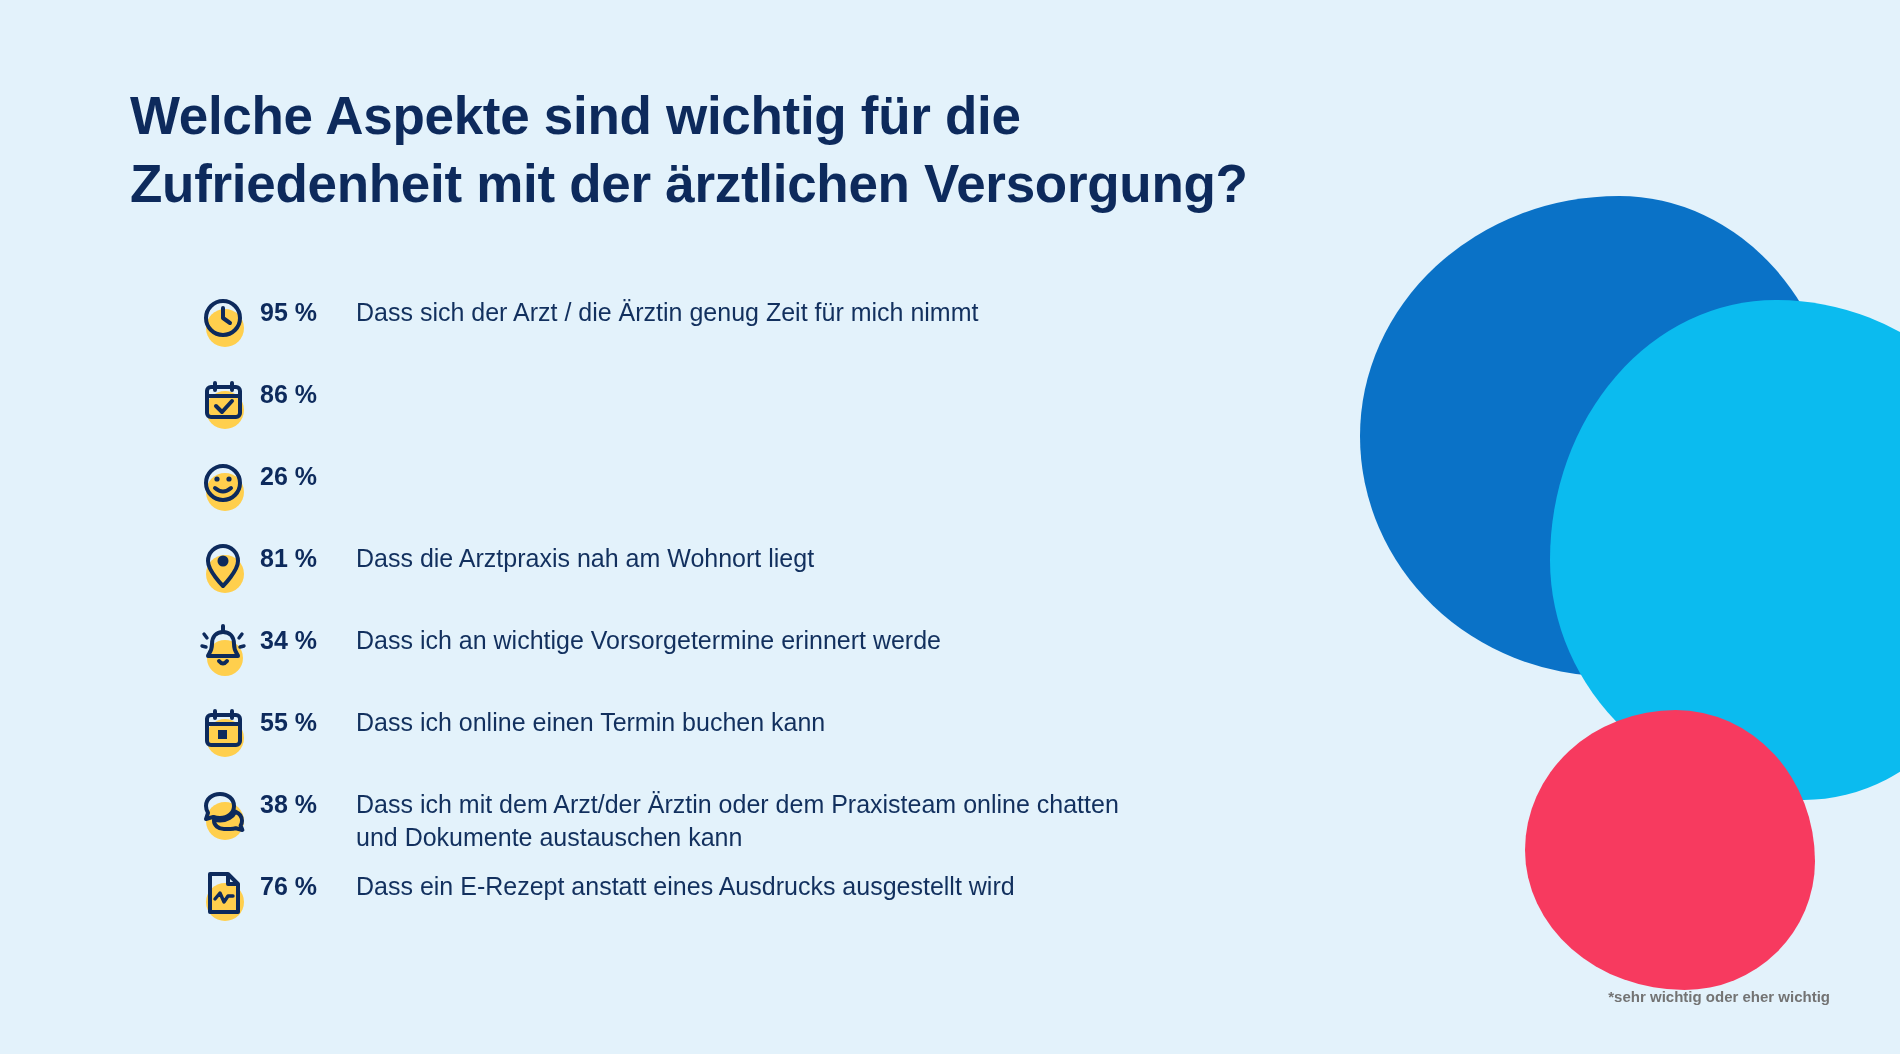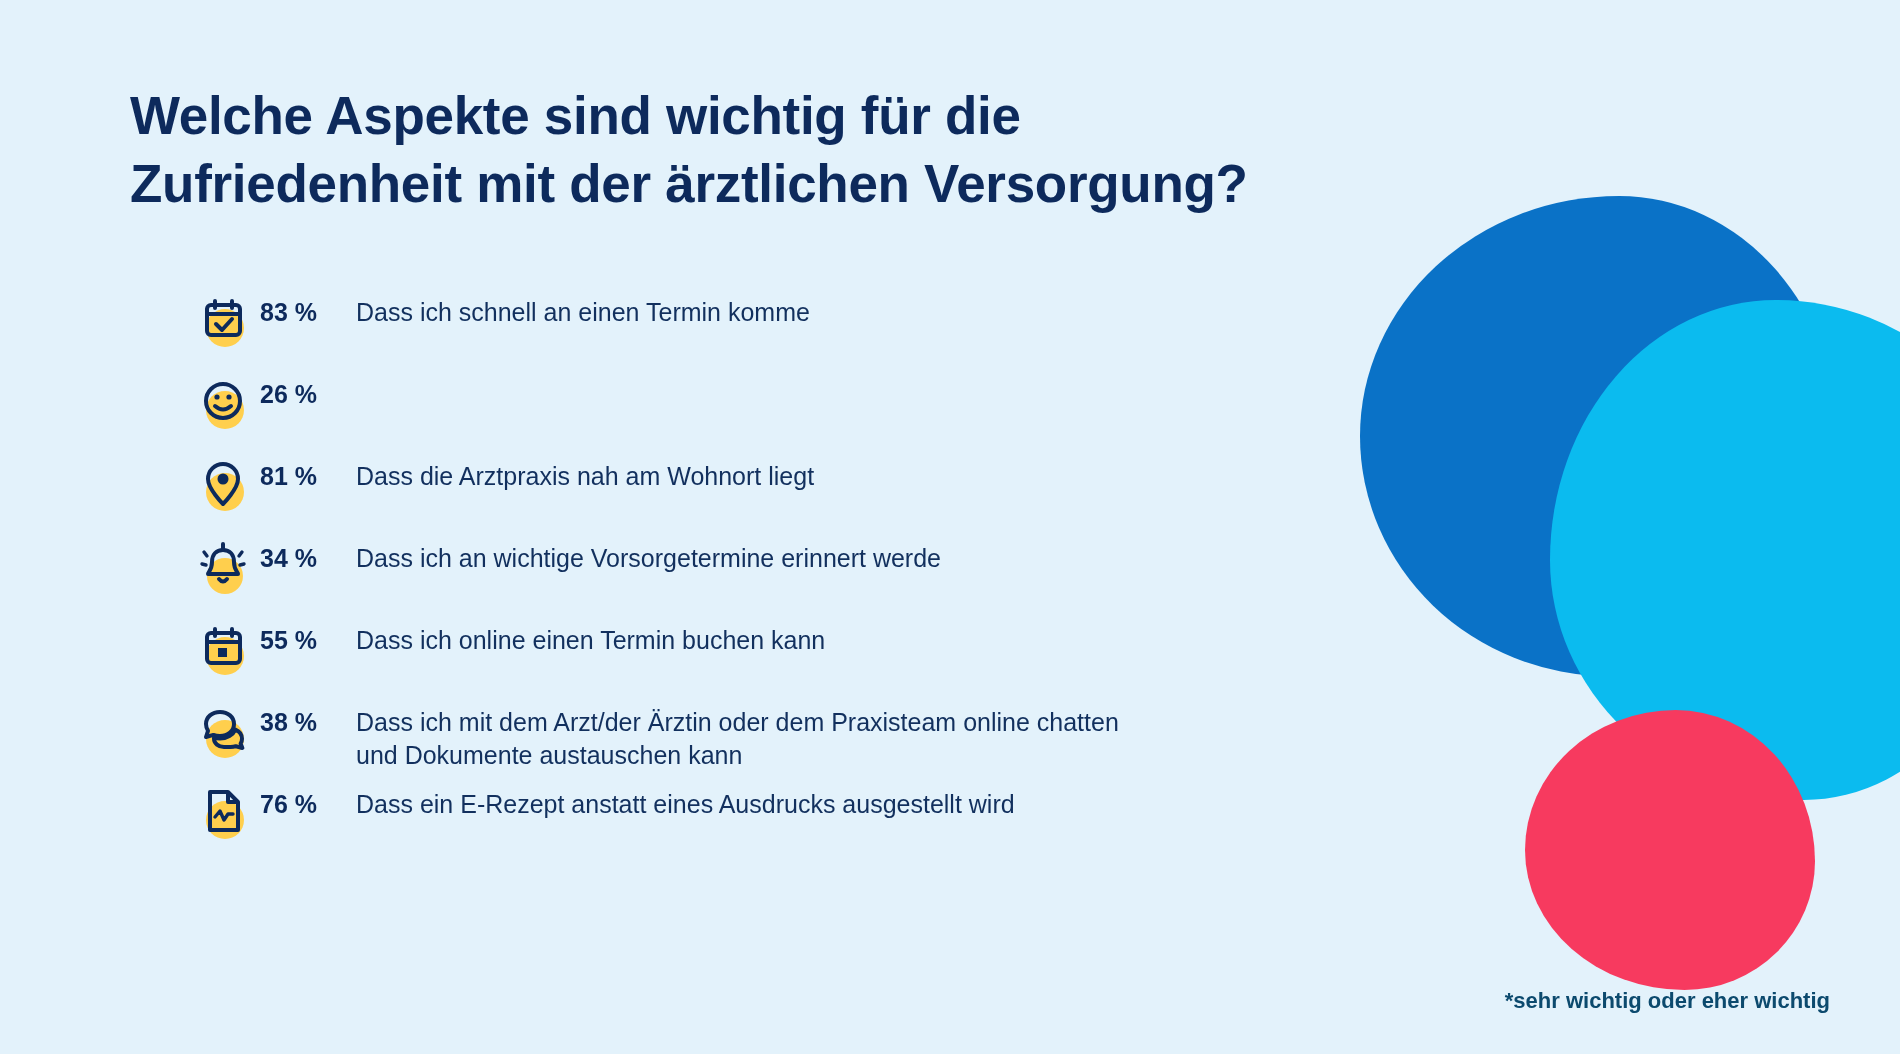--- a/index.html
+++ b/index.html
@@ -107,22 +107,22 @@
     font-size: 25px;
     line-height: 1.32;
     padding-top: 6px;
     white-space: pre-line;
   }
 
   .footnote {
     position: absolute;
     right: 70px;
     top: 988px;
-    color: #0c4a6e;
-    font-size: 22px;
+    color: #737373;
+    font-size: 15px;
     font-weight: 700;
   }
 
   
   svg.ico { display: block; }
 </style>
 </head>
 <body>
 
 <div class="blobs">
@@ -131,33 +131,43 @@
   <div class="blob-pink"></div>
 </div>
 
 <div class="page">
 
   <div class="title">Welche Aspekte sind wichtig für die
 Zufriedenheit mit der ärztlichen Versorgung?</div>
 
   <div class="chart-list">
 
+    <div class="row">
+      <div class="icon-wrap">
+        <svg class="ico" width="58" height="58" viewBox="0 0 58 58">
+          <circle cx="29" cy="36" r="19" fill="#ffcf4d"></circle>
+          <circle cx="27" cy="26" r="17" fill="none" stroke="#0d2a5c" stroke-width="4"></circle>
+          <path d="M27 16 L27 26 L34 31" fill="none" stroke="#0d2a5c" stroke-width="4" stroke-linecap="round" stroke-linejoin="round"></path>
+        </svg>
+      </div>
+      <div class="value">95 %</div>
+      <div class="label">Dass sich der Arzt / die Ärztin genug Zeit für mich nimmt</div>
+    </div>
 
     <div class="row">
       <div class="icon-wrap">
         <svg class="ico" width="58" height="58" viewBox="0 0 58 58">
           <circle cx="29" cy="36" r="19" fill="#ffcf4d"></circle>
           <rect x="11" y="13" width="33" height="30" rx="4" fill="none" stroke="#0d2a5c" stroke-width="4"></rect>
           <path d="M11 22 L44 22" stroke="#0d2a5c" stroke-width="4"></path>
           <path d="M19 9 L19 16 M36 9 L36 16" stroke="#0d2a5c" stroke-width="4" stroke-linecap="round"></path>
           <path d="M20 32 L26 38 L36 27" fill="none" stroke="#0d2a5c" stroke-width="4" stroke-linecap="round" stroke-linejoin="round"></path>
         </svg>
       </div>
-      <div class="value">83 %</div>
-      <div class="label">Dass ich schnell an einen Termin komme</div>
+      <div class="value">86 %</div>
     </div>
 
     <div class="row">
       <div class="icon-wrap">
         <svg class="ico" width="58" height="58" viewBox="0 0 58 58">
           <circle cx="29" cy="36" r="19" fill="#ffcf4d"></circle>
           <circle cx="27" cy="27" r="17" fill="none" stroke="#0d2a5c" stroke-width="4"></circle>
           <circle cx="21" cy="23" r="2.6" fill="#0d2a5c"></circle>
           <circle cx="33" cy="23" r="2.6" fill="#0d2a5c"></circle>
           <path d="M19 32 Q27 39 35 32" fill="none" stroke="#0d2a5c" stroke-width="4" stroke-linecap="round"></path>

